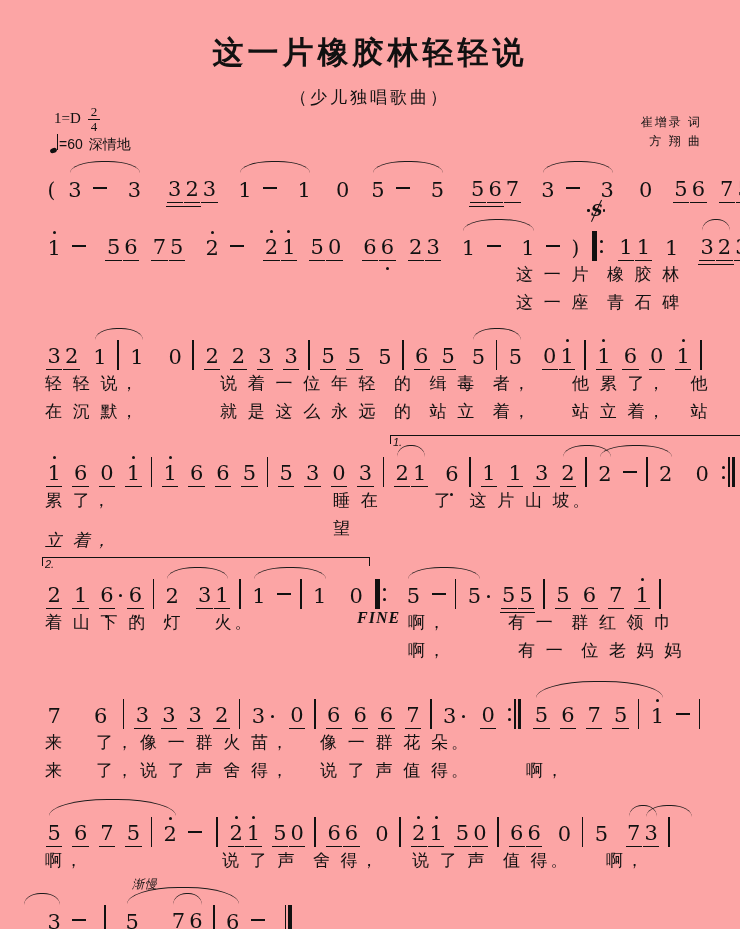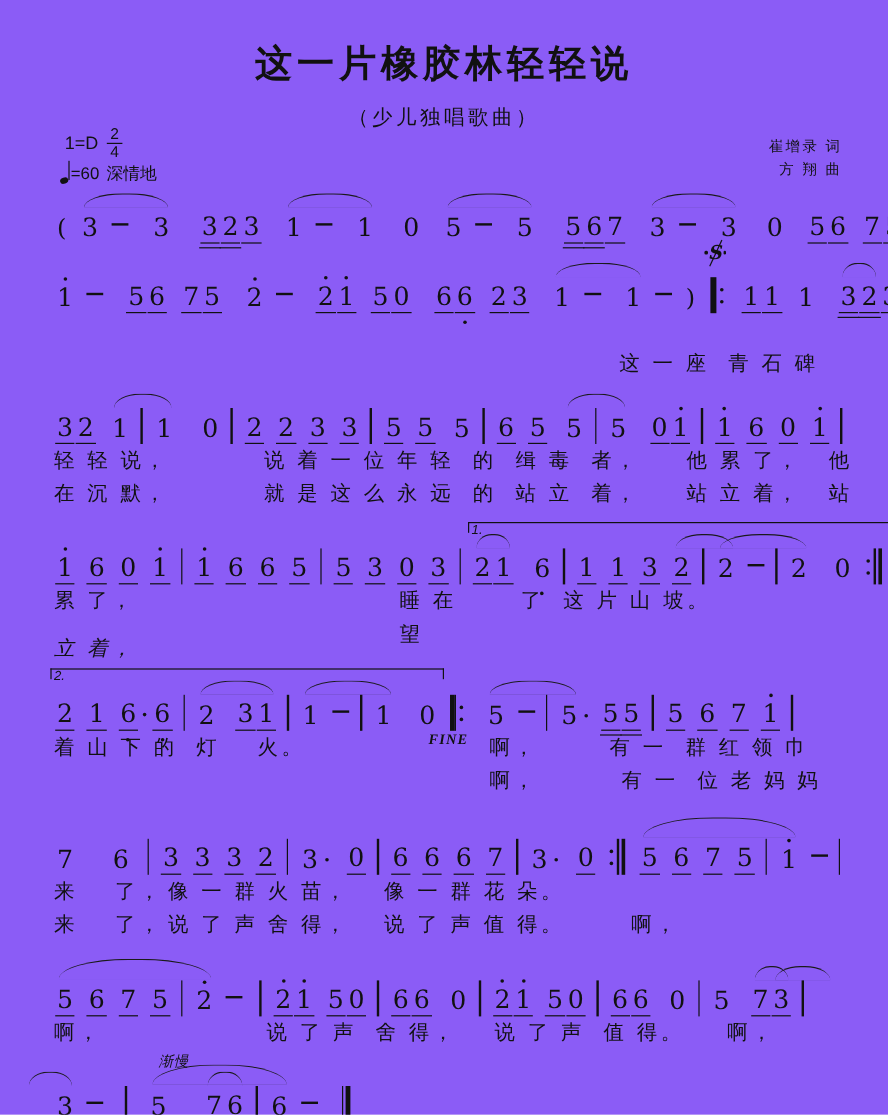--- a/index.html
+++ b/index.html
@@ -1,25 +1,25 @@
 <!DOCTYPE html>
 <html><head>
 <meta charset="utf-8">
 <style>
   html,body{margin:0;padding:0;background:#f6f6f4}
   body{width:740px;height:929px;position:relative;overflow:hidden;color:#111;
        font-family:"Liberation Sans",sans-serif}
-  .page{position:absolute;inset:0;background:#8b5cf6}
+  .page{position:absolute;inset:0;background:#fca5a5}
 
   .title{text-align:center;margin:32px 0 0 0;font-size:31px;font-weight:bold;
          font-family:"Liberation Serif",serif;letter-spacing:4px}
   .subtitle{text-align:center;margin-top:12px;font-size:17px;letter-spacing:3px}
 
   .meta{position:relative;height:46px;margin-top:2px}
-  .keysig{position:absolute;left:54px;top:-6px;font-size:15px;font-family:Liberation Sans, sans-serif}
+  .keysig{position:absolute;left:54px;top:-6px;font-size:15px;font-family:Liberation Serif, serif}
   .frac{display:inline-block;vertical-align:middle;text-align:center;font-size:13px;
         line-height:1.1;margin-left:7px}
   .frac b{display:block;border-bottom:1px solid #111;padding:0 3px;font-weight:normal}
   .frac span{display:block}
   .tempo{position:absolute;left:50px;top:22px;font-size:14px}
   .qnote{display:inline-block;width:8px;height:20px;position:relative;margin-right:1px;vertical-align:-4px}
   .qnote::before{content:"";position:absolute;left:0;bottom:0;width:7px;height:5px;background:#111;
         border-radius:50%;transform:rotate(-20deg)}
   .qnote::after{content:"";position:absolute;right:0;bottom:3px;width:1.5px;height:16px;background:#111}
   .expr{margin-left:6px}
@@ -56,21 +56,21 @@
   .dbar .bs{display:block;height:30px;background:#111}
   .dbar .thin{width:1.5px}
   .dbar .thick{width:3.5px;margin-left:2px}
   .dbar .dots{display:flex;flex-direction:column;justify-content:center;gap:7px;height:30px;margin:0 3px}
   .dbar .dots i{display:block;width:3px;height:3px;background:#111;border-radius:50%}
 
   .slur{position:absolute;border-top:1.4px solid #1a1a1a;border-radius:55% 55% 0 0/120% 120% 0 0}
   .volta{position:absolute;top:-6px;height:8px;border-top:1.2px solid #111;
          border-left:1.2px solid #111;border-right:1.2px solid #111}
   .volta b{position:absolute;left:2px;top:1px;font-size:11px;font-weight:normal;font-style:italic;line-height:1}
-  .fine{position:absolute;top:46px;font-size:12px;font-weight:bold;font-family:"Liberation Serif",serif;letter-spacing:1px}
+  .fine{position:absolute;top:46px;font-size:16px;font-weight:bold;font-family:"Liberation Serif",serif;letter-spacing:1px}
   .rit{position:absolute;top:-13px;font-size:12px;letter-spacing:1px}
   .segno{position:absolute;top:-16px;width:14px;height:24px}
   .segno .s{position:absolute;left:2px;top:2px;font-family:"DejaVu Serif",serif;font-style:italic;
         font-weight:bold;font-size:16px;line-height:1.2}
   .segno .sline{position:absolute;left:6.5px;top:0;width:1.2px;height:24px;background:#111;transform:rotate(25deg)}
   .segno .dot{position:absolute;width:2.5px;height:2.5px;background:#111;border-radius:50%;top:10px}
   .segno .dl{left:-2px}.segno .dr{right:-2px}
 
   .lyr{position:absolute;font-size:17px;letter-spacing:3px;white-space:pre;
        font-family:"Liberation Sans",sans-serif}
@@ -185,20 +185,21 @@
           <span class="bar" style="margin-left: 14px;"></span>
           <i class="slur" style="left: 463px; width: 71px; top: 4px; height: 11px;"></i>
           <i class="slur" style="left: 702px; width: 28px; top: 4px; height: 11px;"></i>
           <i class="segno" style="left: 589px;">
             <i class="sline"></i>
             <span class="s">S</span>
             <i class="dot dl"></i>
             <i class="dot dr"></i>
           </i>
         </div>
+        <span class="lyr" style="left: 516px; top: 48px;">这 一 片  橡 胶 林</span>
         <span class="lyr" style="left: 516px; top: 76px;">这 一 座  青 石 碑</span>
       </div>
       <div class="sys h2">
         <div class="row">
           <span class="tok u1"><span class="num">3</span></span>
           <span class="tok u1 g"><span class="num">2</span></span>
           <span class="tok" style="margin-left: 12px;"><span class="num">1</span></span>
           <span class="bar"></span>
           <span class="tok"><span class="num">1</span></span>
           <span class="tok" style="margin-left: 22px;"><span class="num">0</span></span>

